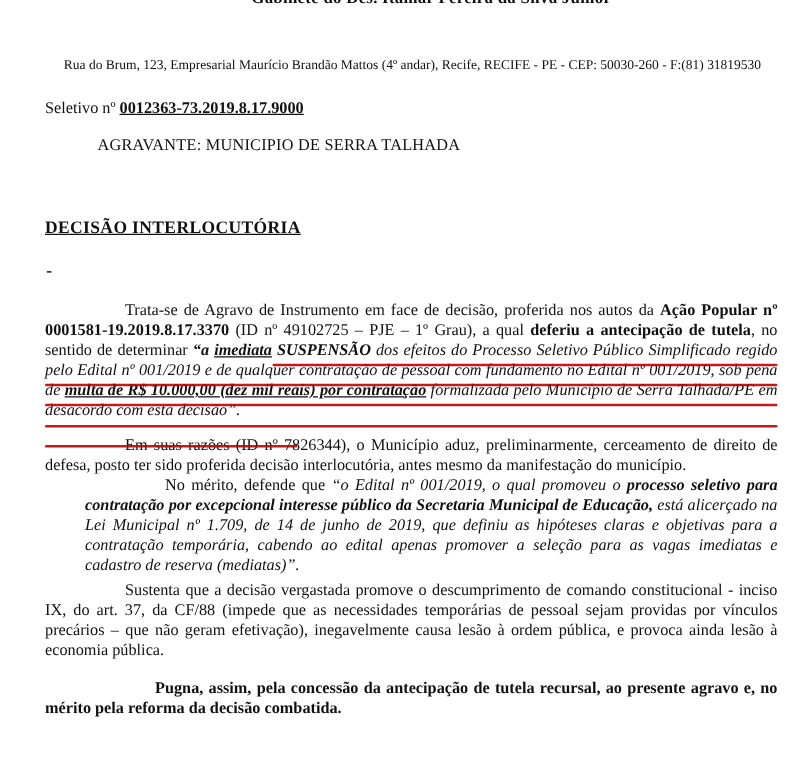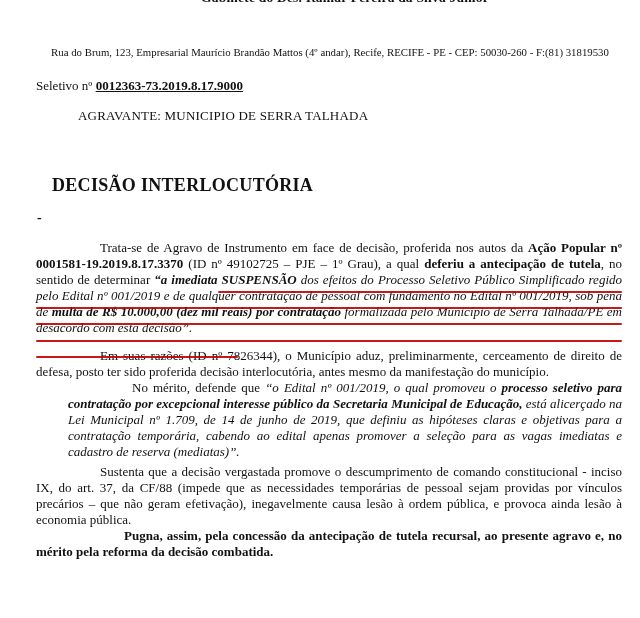--- a/index.html
+++ b/index.html
@@ -47,23 +47,24 @@
     left: 36px;
     font-size: 13px;
     letter-spacing: 0.2px;
     margin-left: 42px;
   }
   .party-line-1 { top: 108px; }
   .party-line-2 { top: 136px; }
   .decision-heading {
     position: absolute;
     top: 175px;
-    left: 52px;
-    font-size: 18px;
+    left: 36px;
+    font-size: 14px;
     font-weight: bold;
+    text-decoration: underline;
     letter-spacing: 0.3px;
   }
   .dash-mark {
     position: absolute;
     top: 210px;
     left: 37px;
     font-size: 14px;
     font-weight: bold;
   }
   .body-text {
@@ -72,27 +73,27 @@
     left: 36px;
     width: 586px;
     font-size: 13px;
     line-height: 16px;
     text-align: justify;
   }
   .para { text-indent: 64px; }
   .para.p2 { margin-top: 12px; }
   .para.p3 { margin-top: 0; margin-left: 32px; }
   .para.p4 { margin-top: 4px; }
-  .para.p5 { text-indent: 88px; }
+  .para.p5 { margin-top: 14px; text-indent: 88px; }
   
   .run-r { }
   .run-b  { font-weight: bold; }
   .run-i  { font-style: italic; }
   .run-bi { font-weight: bold; font-style: italic; }
-  .run-biu{ font-weight: bold; font-style: italic; }
+  .run-biu{ font-weight: bold; font-style: italic; text-decoration: underline; }
   
   .annot {
     position: absolute;
     height: 2px;
     background: var(--annot);
     opacity: 0.9;
     border-radius: 1px;
   }
   .annot-1 { top: 291px; left: 218px; width: 404px; }
   .annot-2 { top: 307px; left: 36px;  width: 586px; }

